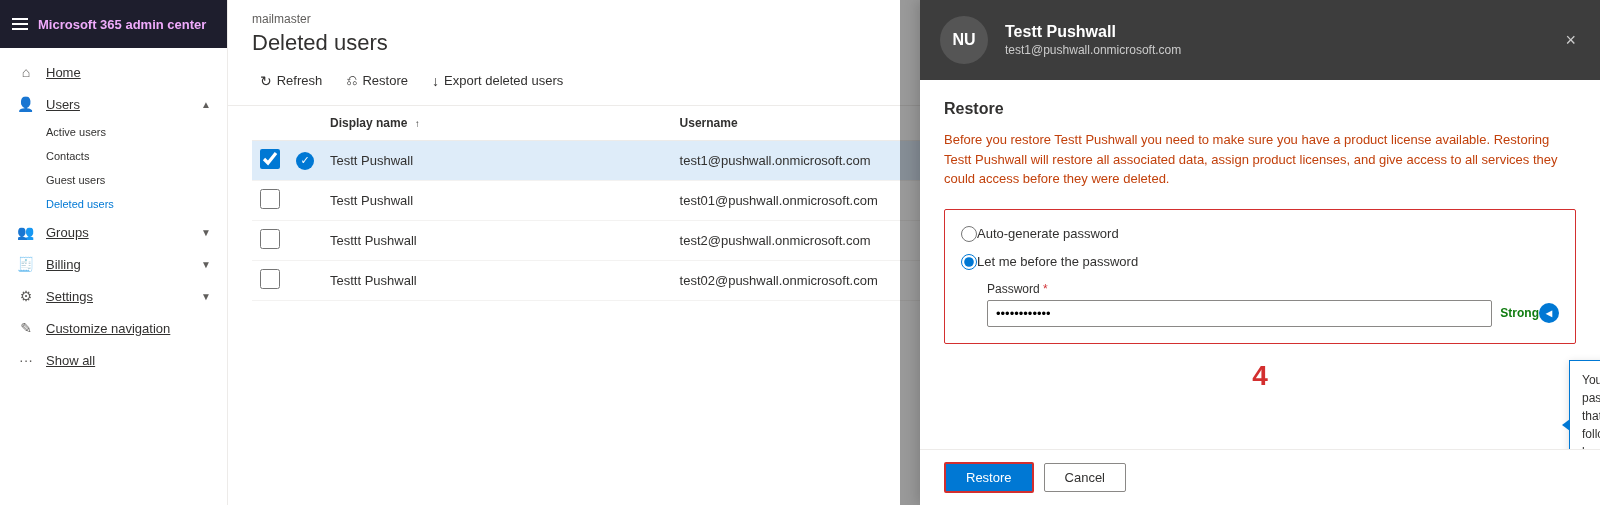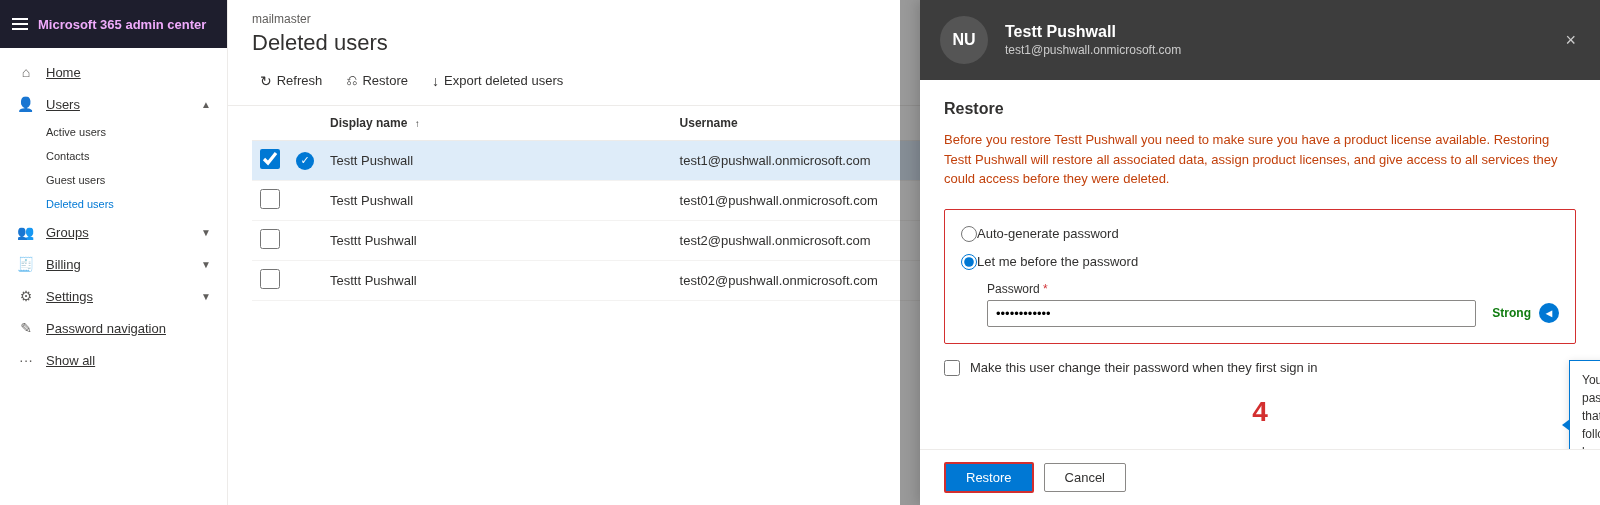--- a/index.html
+++ b/index.html
@@ -52,21 +52,21 @@
     .panel-section-title { font-size: 16px; font-weight: 600; margin-bottom: 12px; color: #323130; }
     .panel-description { font-size: 13px; color: #c2410c; line-height: 1.5; margin-bottom: 20px; }
 
     
     .password-box { border: 1px solid #d32f2f; border-radius: 2px; padding: 16px; margin-bottom: 16px; position: relative; }
     .radio-option { display: flex; align-items: flex-start; margin-bottom: 12px; cursor: pointer; }
     .radio-option input[type="radio"] { accent-color: #0078d4; width: 16px; height: 16px; }
     .radio-label { font-size: 13px; color: #323130; }
     .password-field-label { font-size: 12px; color: #323130; margin-bottom: 4px; margin-left: 26px; }
     .password-field-label span.required { color: #d13438; }
-    .password-input-row { display: flex; align-items: center; gap: 8px; margin-left: 26px; position: relative; }
+    .password-input-row { display: flex; align-items: center; margin-left: 26px; position: relative; }
     .password-input { flex: 1; padding: 5px 8px; border: 1px solid #8a8886; border-radius: 2px; font-size: 13px; font-family: inherit; }
     .password-strength { font-size: 12px; font-weight: 600; color: #107c10; margin-left: 8px; white-space: nowrap; }
     .info-icon { width: 20px; height: 20px; border-radius: 50%; background: #0078d4; color: #fff; display: flex; align-items: center; justify-content: center; font-size: 12px; font-weight: bold; cursor: pointer; flex-shrink: 0; }
 
     
     .tooltip-box { position: absolute; right: -220px; top: 60px; width: 210px; background: #fff; border: 1px solid #0078d4; padding: 10px 12px; font-size: 12px; color: #323130; line-height: 1.5; z-index: 10; box-shadow: 0 2px 8px rgba(0,0,0,0.15); }
     .tooltip-arrow { position: absolute; left: -8px; top: 50%; transform: translateY(-50%); width: 0; height: 0; border-top: 6px solid transparent; border-bottom: 6px solid transparent; border-right: 8px solid #0078d4; }
 
     .make-change-row { display: flex; align-items: center; gap: 10px; margin-bottom: 20px; }
     .make-change-row input[type="checkbox"] { width: 16px; height: 16px; accent-color: #0078d4; }
@@ -118,21 +118,21 @@
       <span class="nav-label">Billing</span>
       <span class="nav-chevron">▼</span>
     </div>
     <div class="nav-item">
       <span class="nav-icon">⚙</span>
       <span class="nav-label">Settings</span>
       <span class="nav-chevron">▼</span>
     </div>
     <div class="nav-item">
       <span class="nav-icon">✎</span>
-      <span class="nav-label">Password navigation</span>
+      <span class="nav-label">Customize navigation</span>
     </div>
     <div class="nav-item">
       <span class="nav-icon">···</span>
       <span class="nav-label">Show all</span>
     </div>
   </div>
 </div>
 
 <div class="main">
   <div class="main-header">
@@ -237,24 +237,20 @@
             <input type="password" class="password-input" value="••••••••••••" style="">
             <span class="password-strength">Strong</span>
             <div class="info-icon">◂</div>
             <div class="tooltip-box">
               <div class="tooltip-arrow"></div>
               <span>You need to create a strong password 8-256 characters long that combines at least three of the following: uppercase letters, lowercase letters, symbols, and numbers.</span>
             </div>
           </div>
         </div>
 
-        <div class="make-change-row">
-          <input type="checkbox" id="make-change" style="">
-          <label class="make-change-label" for="make-change">Make this user change their password when they first sign in</label>
-        </div>
 
         <div class="step-number">4</div>
       </div>
       <div class="panel-footer">
         <button class="btn-primary">Restore</button>
         <button class="btn-secondary">Cancel</button>
       </div>
     </div>
   </div>
 </div>

